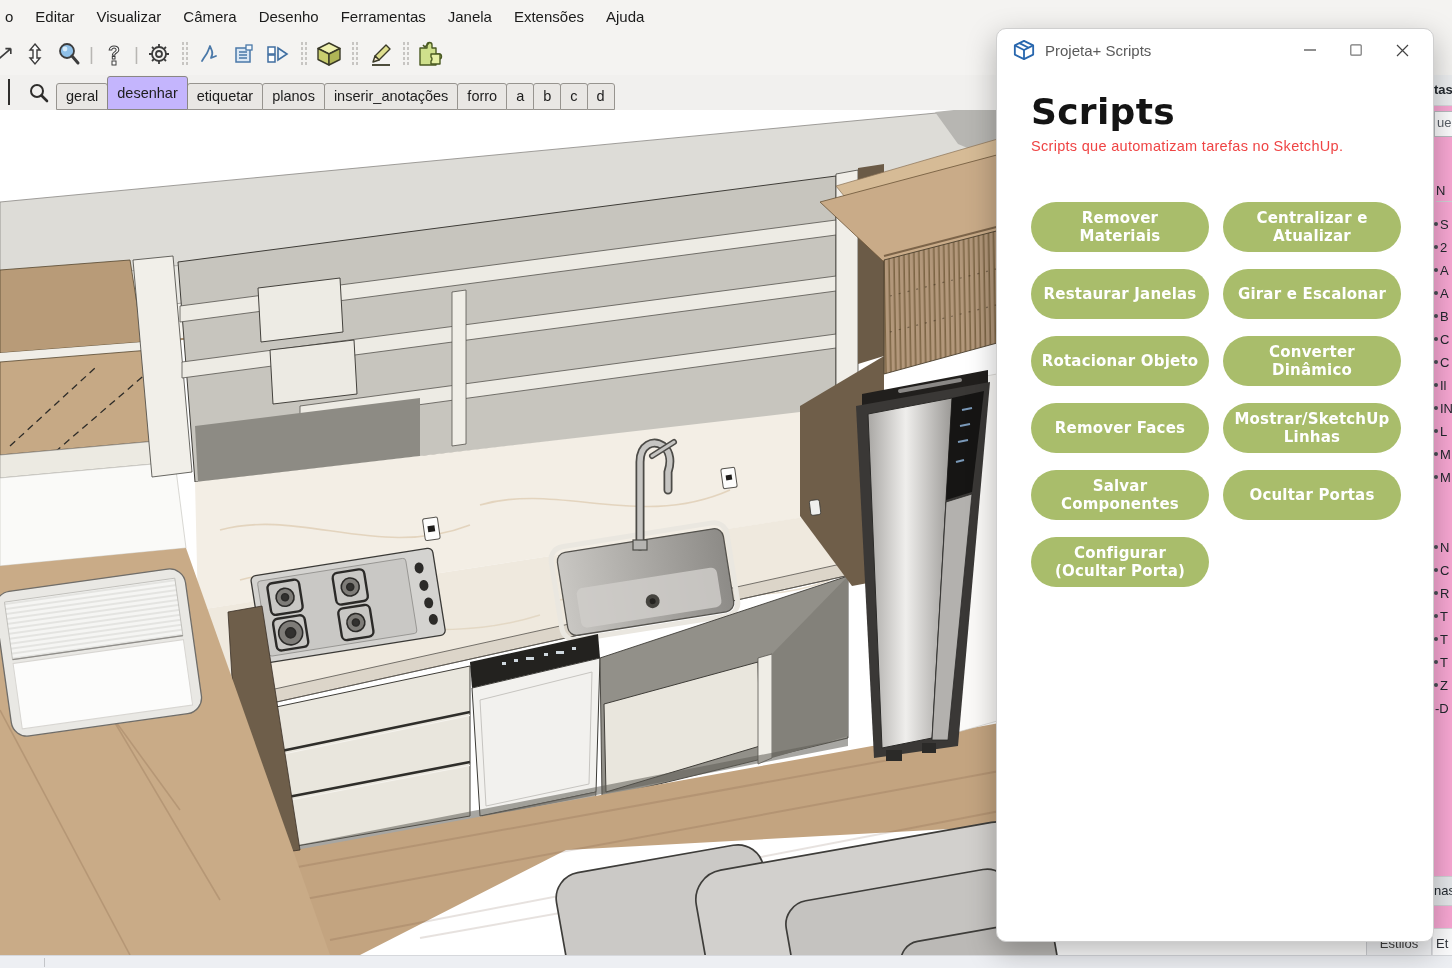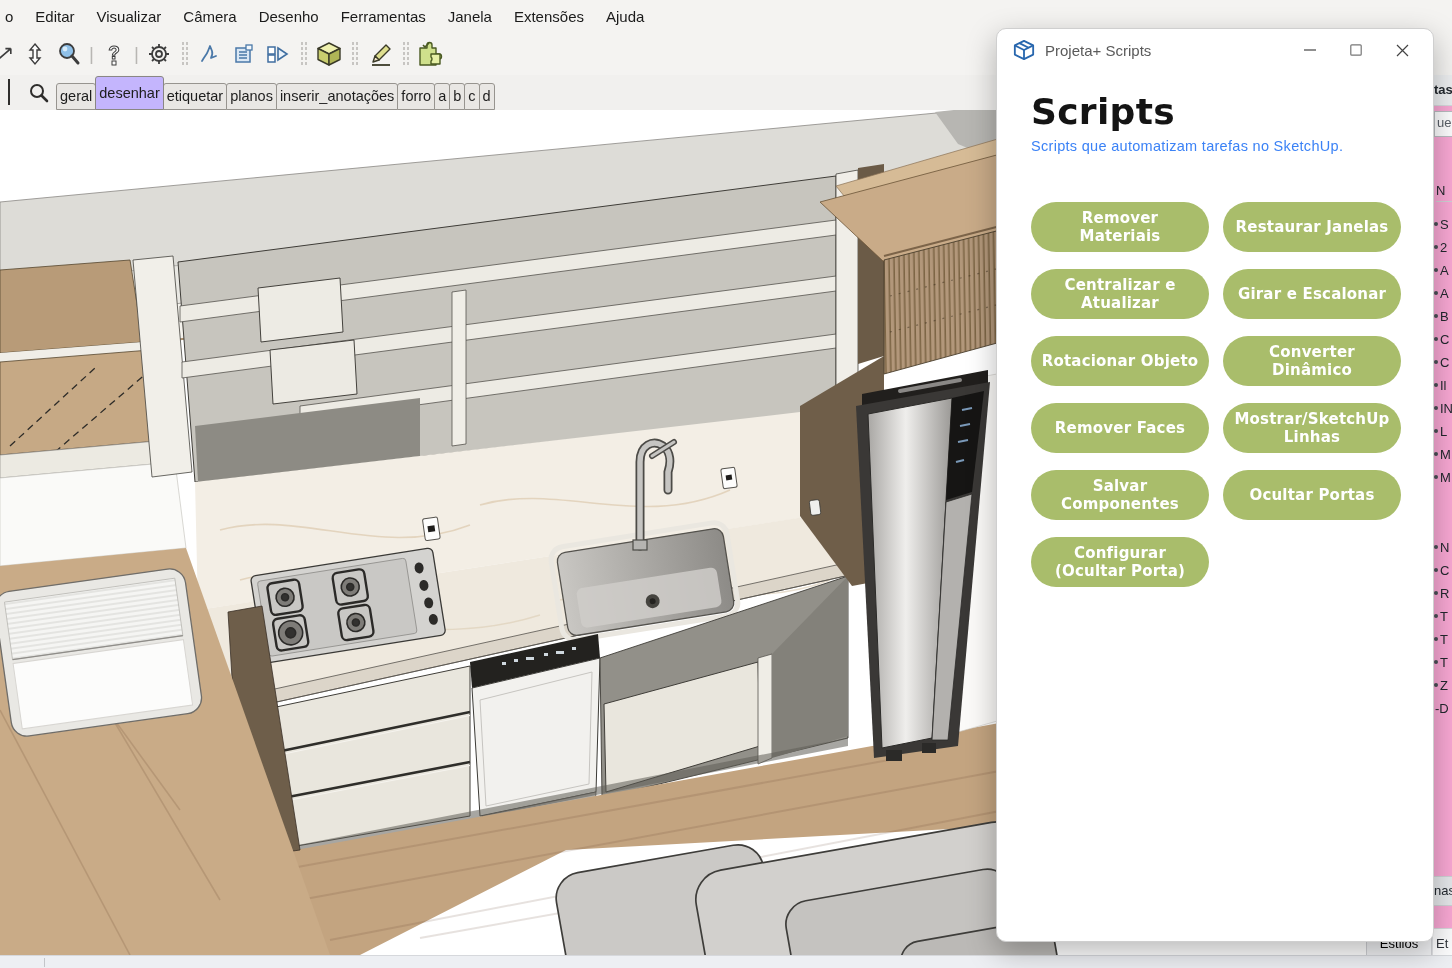--- a/index.html
+++ b/index.html
@@ -22,21 +22,21 @@
   .grip{width:7px;height:26px;margin:0 5px;flex:0 0 auto;
         background-image:radial-gradient(#c7c5c2 1px, transparent 1.2px);
         background-size:4px 5px;}
 
   
   .tabbar{left:0;top:75px;width:1452px;height:35px;background:#f1f0ee;
           display:flex;align-items:flex-end;}
   .tab-left-line{position:absolute;left:8px;top:4px;width:2px;height:26px;background:#2e2d2b;}
   .tab-search{width:34px;margin-left:22px;display:flex;align-items:center;justify-content:center;height:35px;}
   .scene-tab{font-size:14.5px;color:#1d1d1d;background:#e9e7e4;border:1px solid #97948f;
-             border-radius:3px 3px 0 0;height:25px;line-height:25px;padding:0 3px;
+             border-radius:3px 3px 0 0;height:25px;line-height:25px;padding:0 9px;
              margin-right:-1px;position:relative;white-space:nowrap;}
   .scene-tab.active{background:#c4b5fd;height:32px;line-height:32px;z-index:3;border-color:#8a8784;}
 
   
   .viewport{left:0;top:110px;width:1452px;height:845px;background:#ffffff;overflow:hidden;}
 
   
   .tray{left:1432px;top:75px;width:20px;height:880px;background:#f9a8d4;
         border-left:1px solid #dddee1;z-index:10;font-size:13px;color:#23282e;overflow:hidden;}
   .tray-header{position:absolute;left:0;top:0;width:20px;height:30px;background:#eceef0;
@@ -48,41 +48,41 @@
   .tray-item{position:absolute;left:0;width:20px;height:22px;display:flex;align-items:center;gap:2px;}
   .tray-item .dot{width:4px;height:4px;border-radius:50%;background:#4a4f55;flex:0 0 auto;margin-left:1px;}
   .tray-scenes{position:absolute;left:0;top:801px;width:20px;height:28px;background:#e5e7ea;
                border-top:1px solid #cfd1d4;border-bottom:1px solid #cfd1d4;line-height:28px;padding-left:1px;}
   .tray-bottom{position:absolute;left:0;top:853px;width:20px;height:30px;background:#fbfbfc;
                border-top:1px solid #d7d9dc;line-height:30px;padding-left:3px;color:#30343a;}
 
   
   .estilos-tab{left:1366px;top:931px;width:64px;height:26px;background:#f0f1f3;
                border:1px solid #cfd0d4;border-radius:3px 3px 0 0;z-index:5;
-               font-size:13px;color:#000000;text-align:center;line-height:24px;}
+               font-size:13px;color:#404040;text-align:center;line-height:24px;}
 
   
   .statusbar{left:0;top:955px;width:1452px;height:13px;background:#edeff3;
              border-top:1px solid #d6d8dc;z-index:6;}
   .statusbar .div{position:absolute;left:44px;top:2px;width:1px;height:9px;background:#c3c5c9;}
 
   
   .dialog{left:996px;top:28px;width:436px;height:912px;background:#ffffff;
           border:1px solid #cfcfcf;border-radius:10px;z-index:20;
           box-shadow:0 10px 30px rgba(0,0,0,.28);}
   .dlg-titlebar{position:absolute;left:0;top:0;width:100%;height:42px;display:flex;align-items:center;}
   .dlg-logo{margin-left:16px;width:22px;height:22px;flex:0 0 auto;}
   .dlg-title{margin-left:10px;font-size:15px;color:#5a5a5a;}
   .dlg-controls{margin-left:auto;display:flex;align-items:center;}
   .dlg-ctl{width:46px;height:34px;display:flex;align-items:center;justify-content:center;color:#444;}
   .dlg-ctl.close{margin-right:8px;}
   .dlg-body{position:absolute;left:34px;top:62px;width:372px;}
   .dlg-heading{font-size:36px;font-weight:800;color:#141414;letter-spacing:.3px;
                font-family:"DejaVu Sans","Liberation Sans",sans-serif;}
-  .dlg-subtitle{margin-top:6px;font-size:14.5px;color:#3b82f6;letter-spacing:.3px;}
+  .dlg-subtitle{margin-top:6px;font-size:14.5px;color:#ef4444;letter-spacing:.3px;}
   .btn-grid{margin-top:48px;display:grid;grid-template-columns:178px 178px;
             grid-auto-rows:50px;column-gap:14px;row-gap:17px;}
   .script-btn{border:none;border-radius:26px;background:var(--accent,#a9bd6b);color:#ffffff;
               font-family:"DejaVu Sans","Liberation Sans",sans-serif;
               font-weight:bold;font-size:15px;line-height:1.22;text-align:center;
               display:flex;align-items:center;justify-content:center;padding:4px 10px;
               cursor:pointer;letter-spacing:.2px;}
 
   svg text{font-family:"Liberation Sans",sans-serif;}
 </style>
@@ -550,22 +550,22 @@
           </svg>
       </div>
     </div>
   </div>
 
   <div class="dlg-body">
     <div class="dlg-heading">Scripts</div>
     <div class="dlg-subtitle">Scripts que automatizam tarefas no SketchUp.</div>
     <div class="btn-grid">
       <button class="script-btn">Remover Materiais</button>
+      <button class="script-btn">Centralizar e Atualizar</button>
       <button class="script-btn">Restaurar Janelas</button>
-      <button class="script-btn">Centralizar e Atualizar</button>
       <button class="script-btn">Girar e Escalonar</button>
       <button class="script-btn">Rotacionar Objeto</button>
       <button class="script-btn">Converter Dinâmico</button>
       <button class="script-btn">Remover Faces</button>
       <button class="script-btn">Mostrar/SketchUp Linhas</button>
       <button class="script-btn">Salvar Componentes</button>
       <button class="script-btn">Ocultar Portas</button>
       <button class="script-btn">Configurar (Ocultar Porta)</button>
     </div>
   </div>

